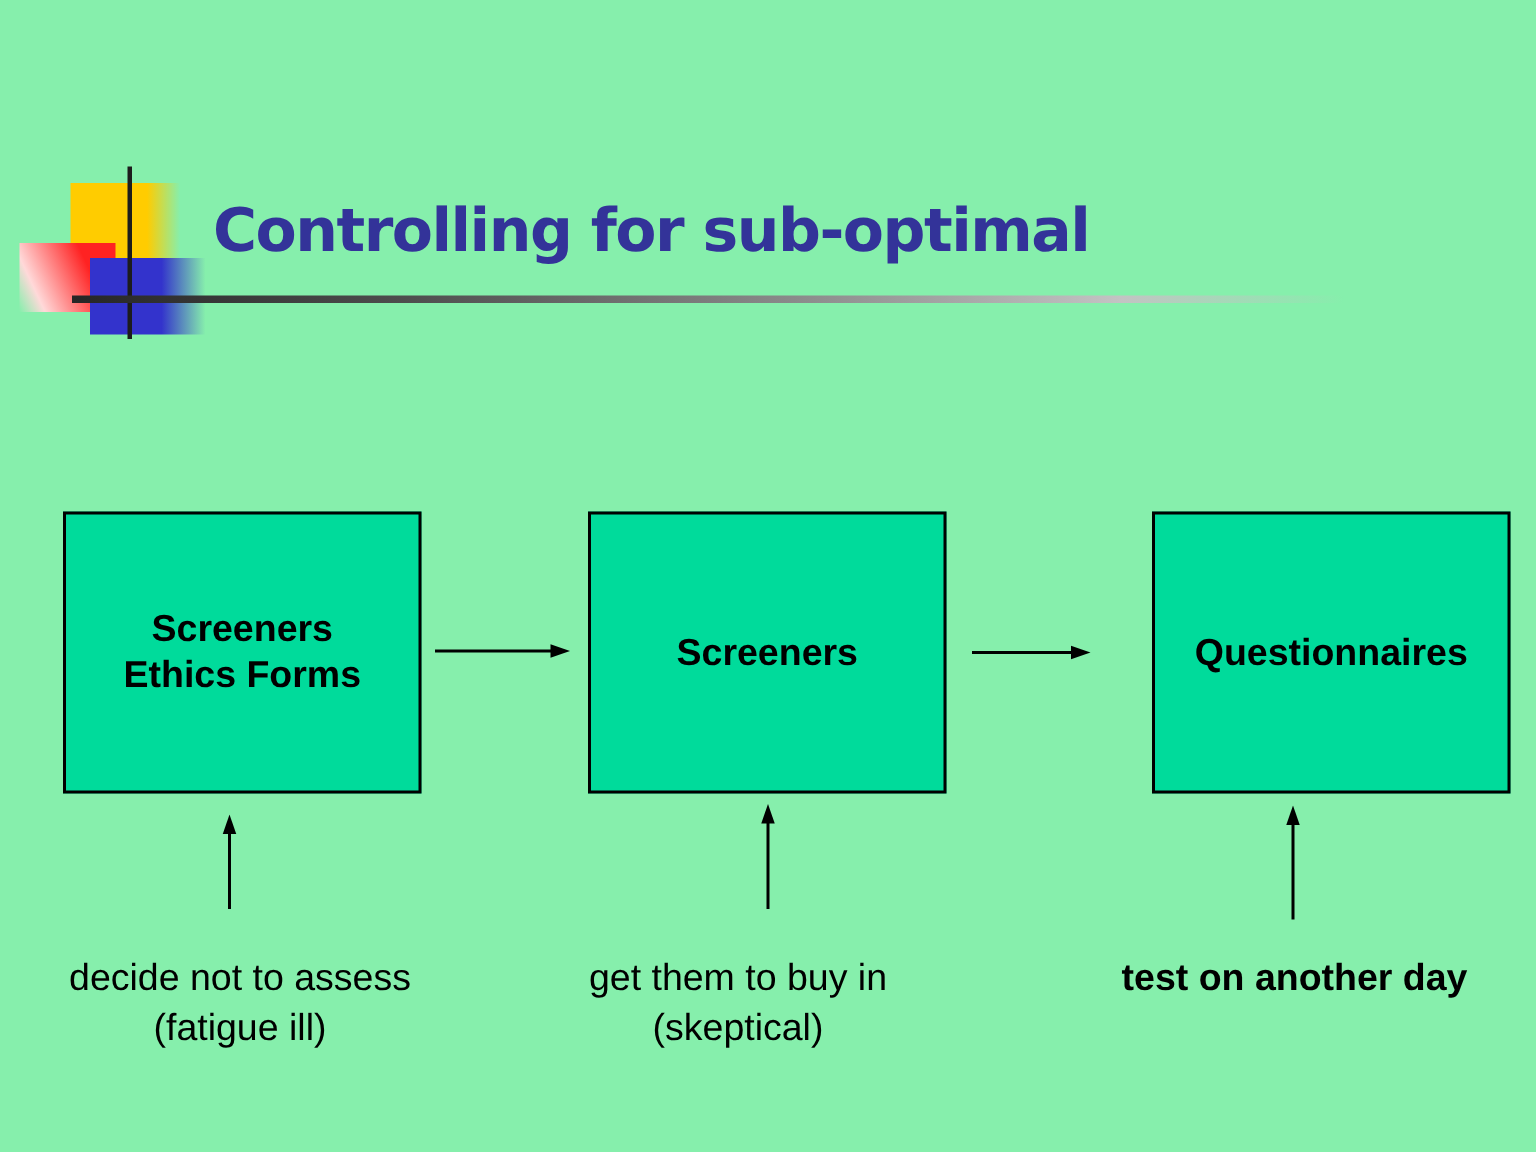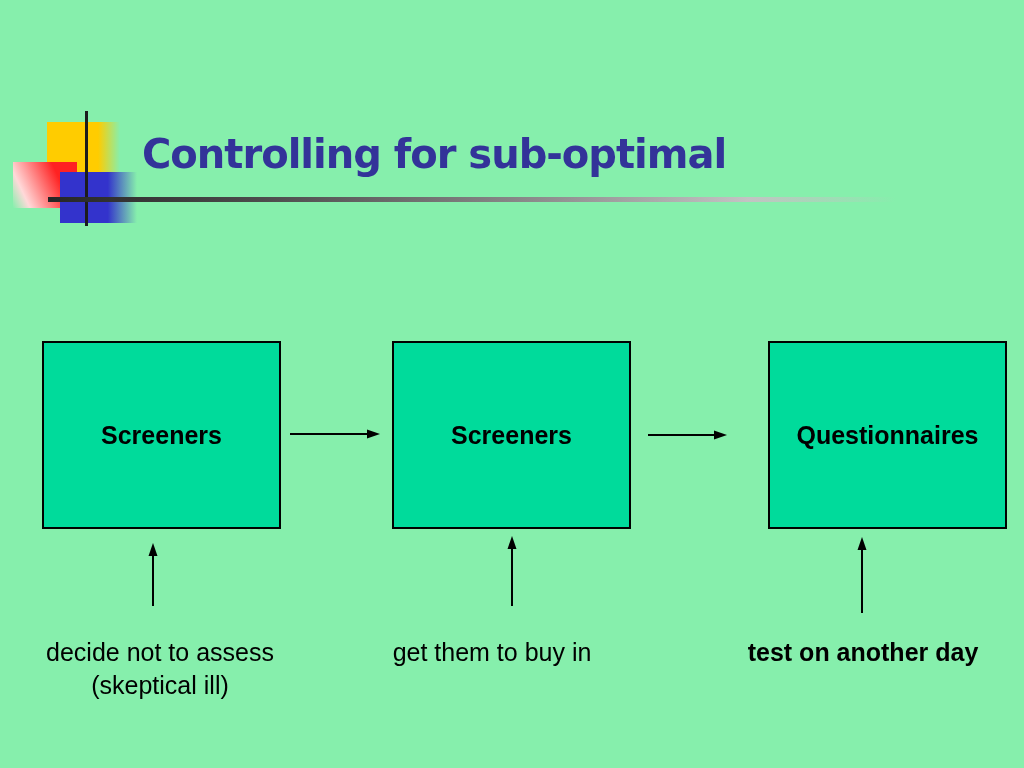--- a/index.html
+++ b/index.html
@@ -89,20 +89,21 @@
     <div class="sq red"></div>
     <div class="sq blue"></div>
     <div class="vline"></div>
   </div>
 
   <h1 class="title">Controlling for sub-optimal</h1>
   <div class="rule"></div>
 
   <div class="box b1">
     <span>Screeners</span>
+    <span>Ethics Forms</span>
   </div>
   <div class="box b2">
     <span>Screeners</span>
   </div>
   <div class="box b3">
     <span>Questionnaires</span>
   </div>
 
   <svg class="arrow flow1" width="92" height="16" viewBox="0 0 92 16">
     <line x1="1" y1="8" x2="79" y2="8"></line>
@@ -121,22 +122,23 @@
     <line x1="8" y1="70" x2="8" y2="11"></line>
     <polygon points="3.5,13 8,0 12.5,13"></polygon>
   </svg>
   <svg class="arrow up3" width="16" height="77" viewBox="0 0 16 77">
     <line x1="8" y1="76" x2="8" y2="11"></line>
     <polygon points="3.5,13 8,0 12.5,13"></polygon>
   </svg>
 
   <div class="note n1">
     <div>decide not to assess</div>
-    <div>(skeptical ill)</div>
+    <div>(fatigue ill)</div>
   </div>
   <div class="note n2">
     <div>get them to buy in</div>
+    <div>(skeptical)</div>
   </div>
   <div class="note n3">
     <div>test on another day</div>
   </div>
 
 </div>
 
 </body></html>

